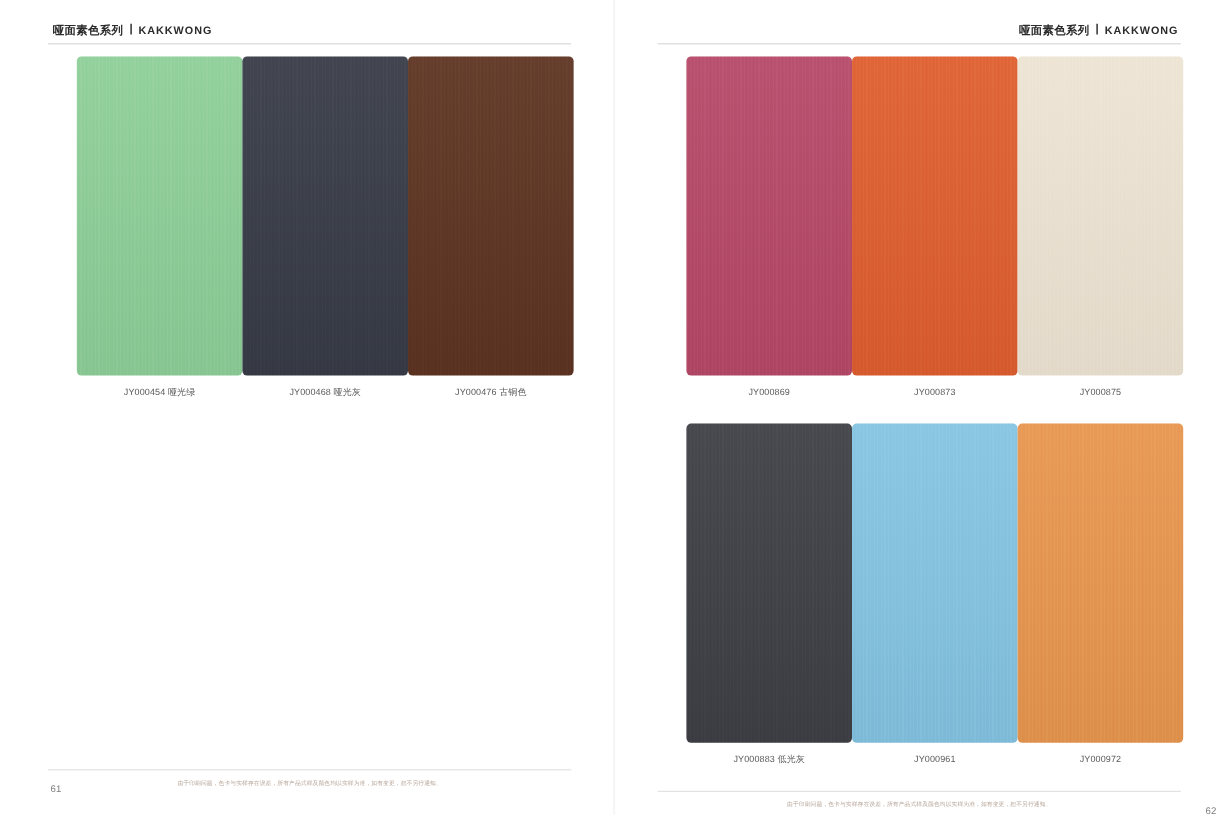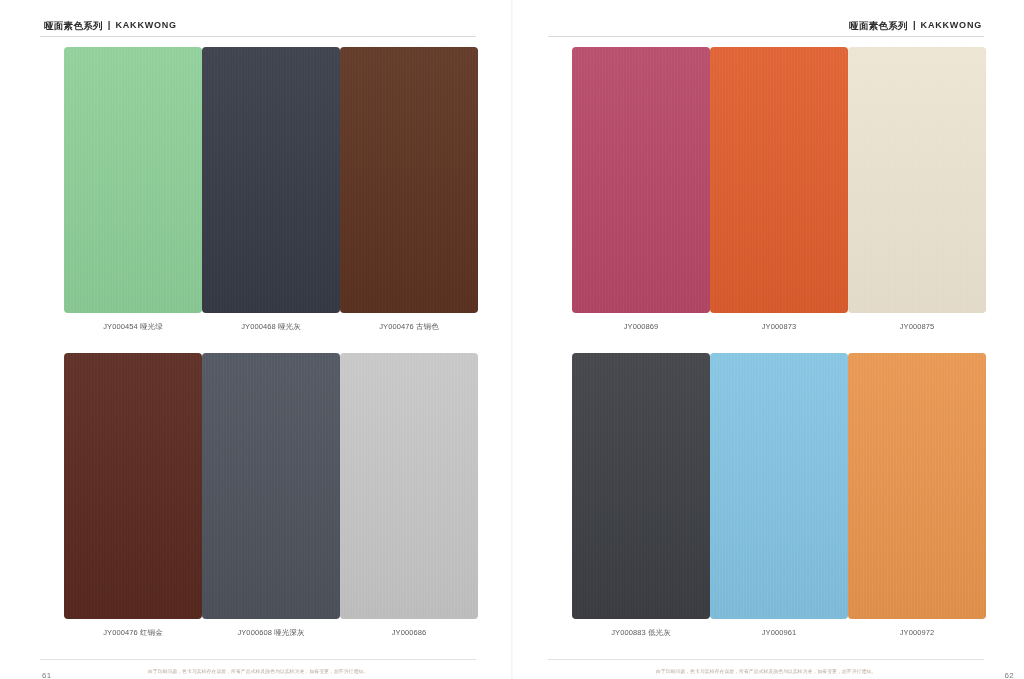--- a/index.html
+++ b/index.html
@@ -206,34 +206,20 @@
         <div class="swatch-cell">
           <div class="swatch-chip" style="background-color: rgb(56, 60, 71);"></div>
           <div class="swatch-label">JY000468 哑光灰</div>
         </div>
         <div class="swatch-cell">
           <div class="swatch-chip" style="background-color: rgb(94, 52, 34);"></div>
           <div class="swatch-label">JY000476 古铜色</div>
         </div>
       </div>
 
-      <div class="swatch-row">
-        <div class="swatch-cell">
-          <div class="swatch-chip" style="background-color: rgb(90, 42, 32);"></div>
-          <div class="swatch-label">JY000476 红铜金</div>
-        </div>
-        <div class="swatch-cell">
-          <div class="swatch-chip" style="background-color: rgb(78, 84, 94);"></div>
-          <div class="swatch-label">JY000608 哑光深灰</div>
-        </div>
-        <div class="swatch-cell">
-          <div class="swatch-chip" style="background-color: rgb(198, 198, 198);"></div>
-          <div class="swatch-label">JY000686</div>
-        </div>
-      </div>
 
     </div>
 
     <div class="page-footer">
       <div class="footer-rule"></div>
       <div class="footer-inner">
         <span class="page-number">61</span>
         <span class="disclaimer">由于印刷问题，色卡与实样存在误差，所有产品式样及颜色均以实样为准，如有变更，恕不另行通知。</span>
       </div>
     </div>

